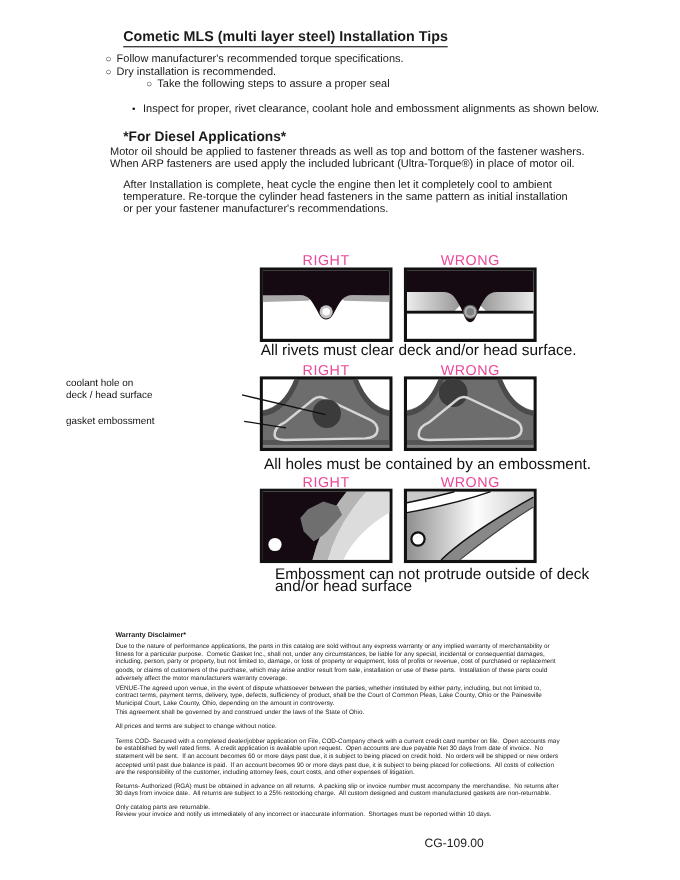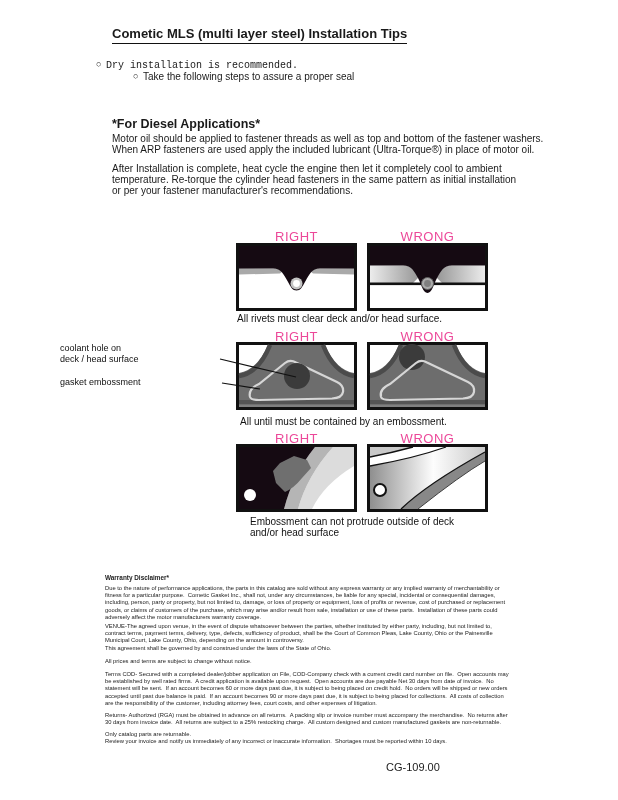--- a/index.html
+++ b/index.html
@@ -6,43 +6,45 @@
   .page{position:relative;width:618px;height:800px;background:#ffffff;overflow:hidden;
         font-family:"Liberation Sans",sans-serif;color:#1a1a1a;border-radius:28px;}
   .abs{position:absolute;}
   .title{font-size:13px;font-weight:bold;border-bottom:1.6px solid #111;padding-bottom:2px;white-space:pre;}
   .bullet-row{position:absolute;left:96px;white-space:pre;font-size:10px;}
   .bullet-row .mk{display:inline-block;width:10px;font-size:9px;vertical-align:top;}
   .bullet-row.sub{left:120px;}
   .h2{font-size:12.5px;font-weight:bold;white-space:pre;}
   .para{font-size:10px;line-height:11px;white-space:pre;}
   .rw-label{width:121px;text-align:center;font-size:13px;letter-spacing:.5px;color:#ec4899;white-space:pre;}
-  .caption{font-size:10px;color:#111;white-space:pre;line-height:11px;}
+  .caption{font-size:14px;color:#111;white-space:pre;line-height:11px;}
   .callout{width:158px;text-align:left;font-size:9px;line-height:10.8px;white-space:pre;color:#111;}
   .panel{width:121px;height:68px;}
   .panel svg{display:block;width:121px;height:68px;}
   .legal{font-size:5.8px;line-height:7.2px;white-space:pre;color:#222;}
   .legal-h{font-size:6.4px;font-weight:bold;white-space:pre;color:#222;}
   .code{font-size:11px;color:#1a1a1a;white-space:pre;}
   svg.leader{pointer-events:none;z-index:5;}
 </style>
 </head>
 <body>
 
 <div class="page">
 
   <div class="abs" style="left:112px;top:24px;">
     <span class="title">Cometic MLS (multi layer steel) Installation Tips</span>
   </div>
 
-  <div class="bullet-row" style="top:59.5px;font-family:Liberation Mono, monospace;"><span class="mk">○</span><span>Dry installation is recommended.</span></div>
+  <div class="bullet-row" style="top:48px;"><span class="mk">○</span><span>Follow manufacturer's recommended torque specifications.</span></div>
+  <div class="bullet-row" style="top:59.5px;"><span class="mk">○</span><span>Dry installation is recommended.</span></div>
   <div class="bullet-row" style="top:71px;margin-left:37px;"><span class="mk">○</span><span>Take the following steps to assure a proper seal</span></div>
+  <div class="bullet-row sub" style="top:94px;"><span class="mk">•</span><span>Inspect for proper, rivet clearance, coolant hole and embossment alignments as shown below.</span></div>
 
   <div class="abs h2" style="left:112px;top:117px;">*For Diesel Applications*</div>
-  <div class="abs para" style="left:112px;top:133px;">Motor oil should be applied to fastener threads as well as top and bottom of the fastener washers.
+  <div class="abs para" style="left:100px;top:133px;">Motor oil should be applied to fastener threads as well as top and bottom of the fastener washers.
 When ARP fasteners are used apply the included lubricant (Ultra-Torque®) in place of motor oil.</div>
   <div class="abs para" style="left:112px;top:163px;">After Installation is complete, heat cycle the engine then let it completely cool to ambient
 temperature. Re-torque the cylinder head fasteners in the same pattern as initial installation
 or per your fastener manufacturer's recommendations.</div>
 
   <div class="abs rw-label" style="left:236px;top:229px;">RIGHT</div>
   <div class="abs rw-label" style="left:367px;top:229px;">WRONG</div>
 
   <div class="abs panel" style="left:236px;top:243px;">
     <svg viewBox="0 0 121 68">
@@ -109,21 +111,21 @@
       <circle cx="45" cy="15" r="13" fill="#3b3b3b"></circle>
       <path d="M14,55 Q12,47 23,42 L49,21 Q54,17 60,20.5 L101,40 Q108,43.5 107,50 Q106,56 96,56.5 L23,58 Q15,58 14,55 Z" fill="none" stroke="#d6d6d6" stroke-width="2.2"></path>
     </svg>
   </div>
 
   <svg class="abs leader" style="left:210px;top:350px;" width="100" height="45" viewBox="0 0 100 45">
     <line x1="10" y1="9" x2="86" y2="27" stroke="#111" stroke-width="1.2"></line>
     <line x1="12" y1="33" x2="50" y2="39" stroke="#111" stroke-width="1.2"></line>
   </svg>
 
-  <div class="abs caption" style="left:240px;top:416px;">All until must be contained by an embossment.</div>
+  <div class="abs caption" style="left:240px;top:416px;">All holes must be contained by an embossment.</div>
 
   <div class="abs rw-label" style="left:236px;top:431px;">RIGHT</div>
   <div class="abs rw-label" style="left:367px;top:431px;">WRONG</div>
 
   <div class="abs panel" style="left:236px;top:444px;">
     <svg viewBox="0 0 121 68">
       <rect x="1.5" y="1.5" width="118" height="65" fill="#ffffff" stroke="#111" stroke-width="3"></rect>
       <path d="M97,3 H118 V22 Q88,40 76,65 H62 Q71,32 97,3 Z" fill="#dcdcdc"></path>
       <path d="M79,3 H97 Q71,32 62,65 H48 Q57,30 79,3 Z" fill="#b5b5b5"></path>
       <path d="M3,3 H79 Q57,30 48,65 H3 Z" fill="#150a12"></path>

